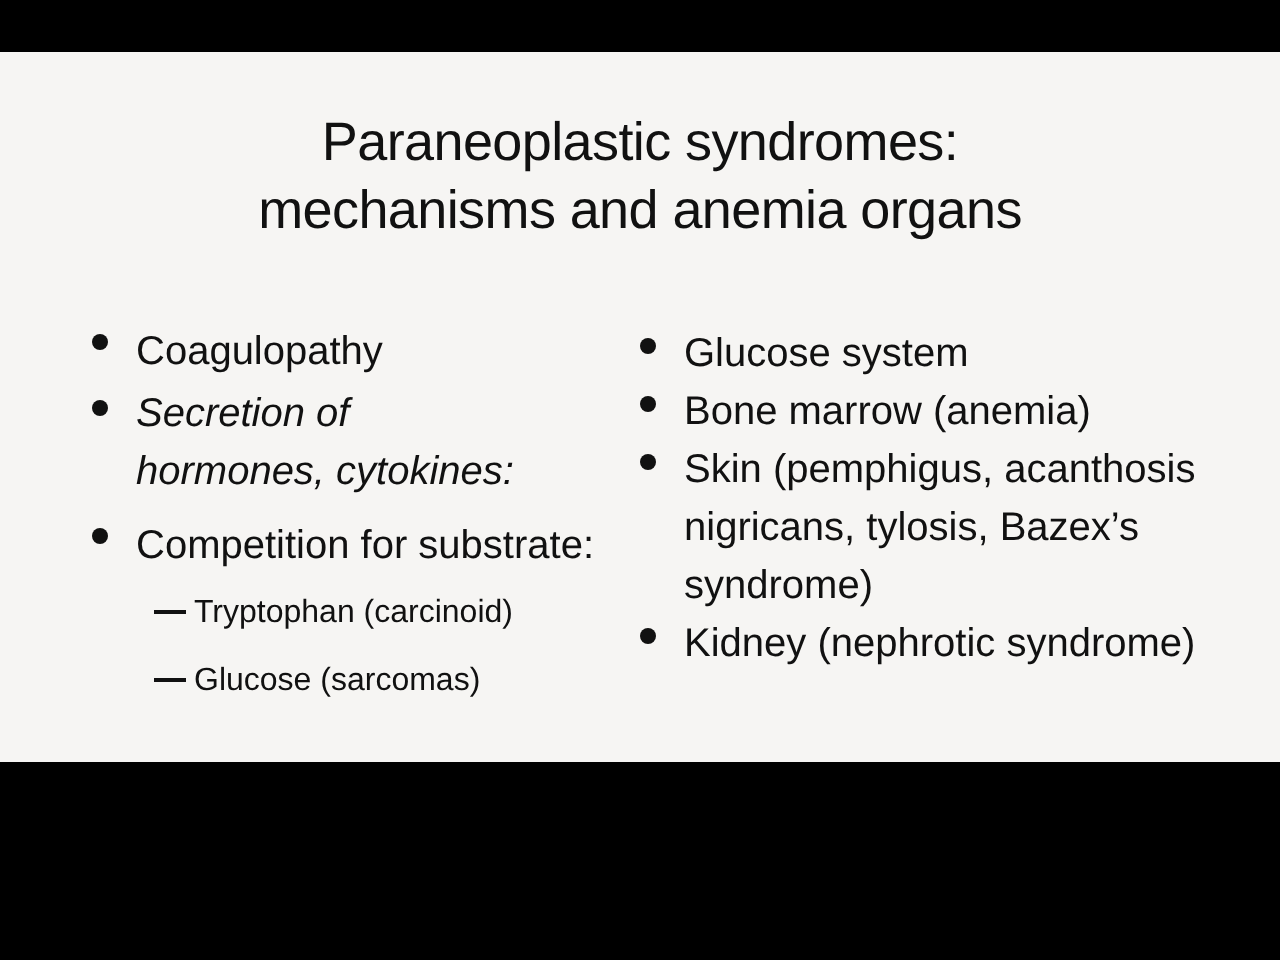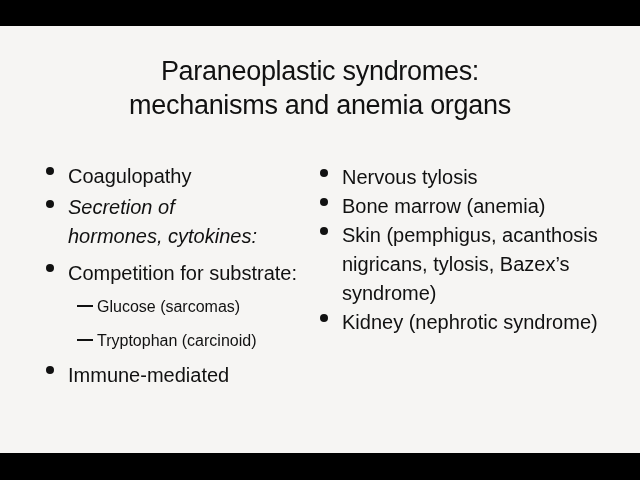--- a/index.html
+++ b/index.html
@@ -3,21 +3,21 @@
   <meta charset="utf-8">
   <style>
     html, body { margin: 0; padding: 0; }
     body {
       width: 640px; height: 480px; background: #000;
       position: relative; overflow: hidden;
       font-family: "Liberation Sans", "DejaVu Sans", sans-serif;
       color: #111;
     }
     .slide {
-      position: absolute; left: 0; top: 26px; width: 640px; height: 427px;
+      position: absolute; left: 0; top: 26px; width: 640px; height: 355px;
       background: #f6f5f3;
     }
     .title {
       position: absolute; left: 0; top: 28px; width: 640px;
       text-align: center; font-size: 27px; line-height: 34px; color: #111;
       letter-spacing: -0.3px;
     }
     .col { position: absolute; list-style: none; margin: 0; padding: 0; }
     .col-left { left: 46px; top: 133px; width: 260px; }
     .col-right { left: 320px; top: 137px; width: 300px; }
@@ -57,36 +57,32 @@
     <li class="item multi">
       <span class="bullet"></span>
       <span class="text" style="width:200px">Secretion of hormones, cytokines:</span>
     </li>
     <li class="item">
       <span class="bullet"></span>
       <span class="text">Competition for substrate:</span>
     </li>
     <li class="sub">
       <span class="dash"></span>
-      <span class="text">Glucose (sarcomas)</span>
+      <span class="text">Tryptophan (carcinoid)</span>
     </li>
     <li class="sub">
       <span class="dash"></span>
-      <span class="text">Tryptophan (carcinoid)</span>
-    </li>
-    <li class="item">
-      <span class="bullet"></span>
-      <span class="text">Immune-mediated</span>
+      <span class="text">Glucose (sarcomas)</span>
     </li>
   </ul>
 
   <ul class="col col-right">
     <li class="item">
       <span class="bullet"></span>
-      <span class="text">Nervous tylosis</span>
+      <span class="text">Glucose system</span>
     </li>
     <li class="item">
       <span class="bullet"></span>
       <span class="text">Bone marrow (anemia)</span>
     </li>
     <li class="item">
       <span class="bullet"></span>
       <span class="text" style="width:290px">Skin (pemphigus, acanthosis nigricans, tylosis, Bazex’s syndrome)</span>
     </li>
     <li class="item">

